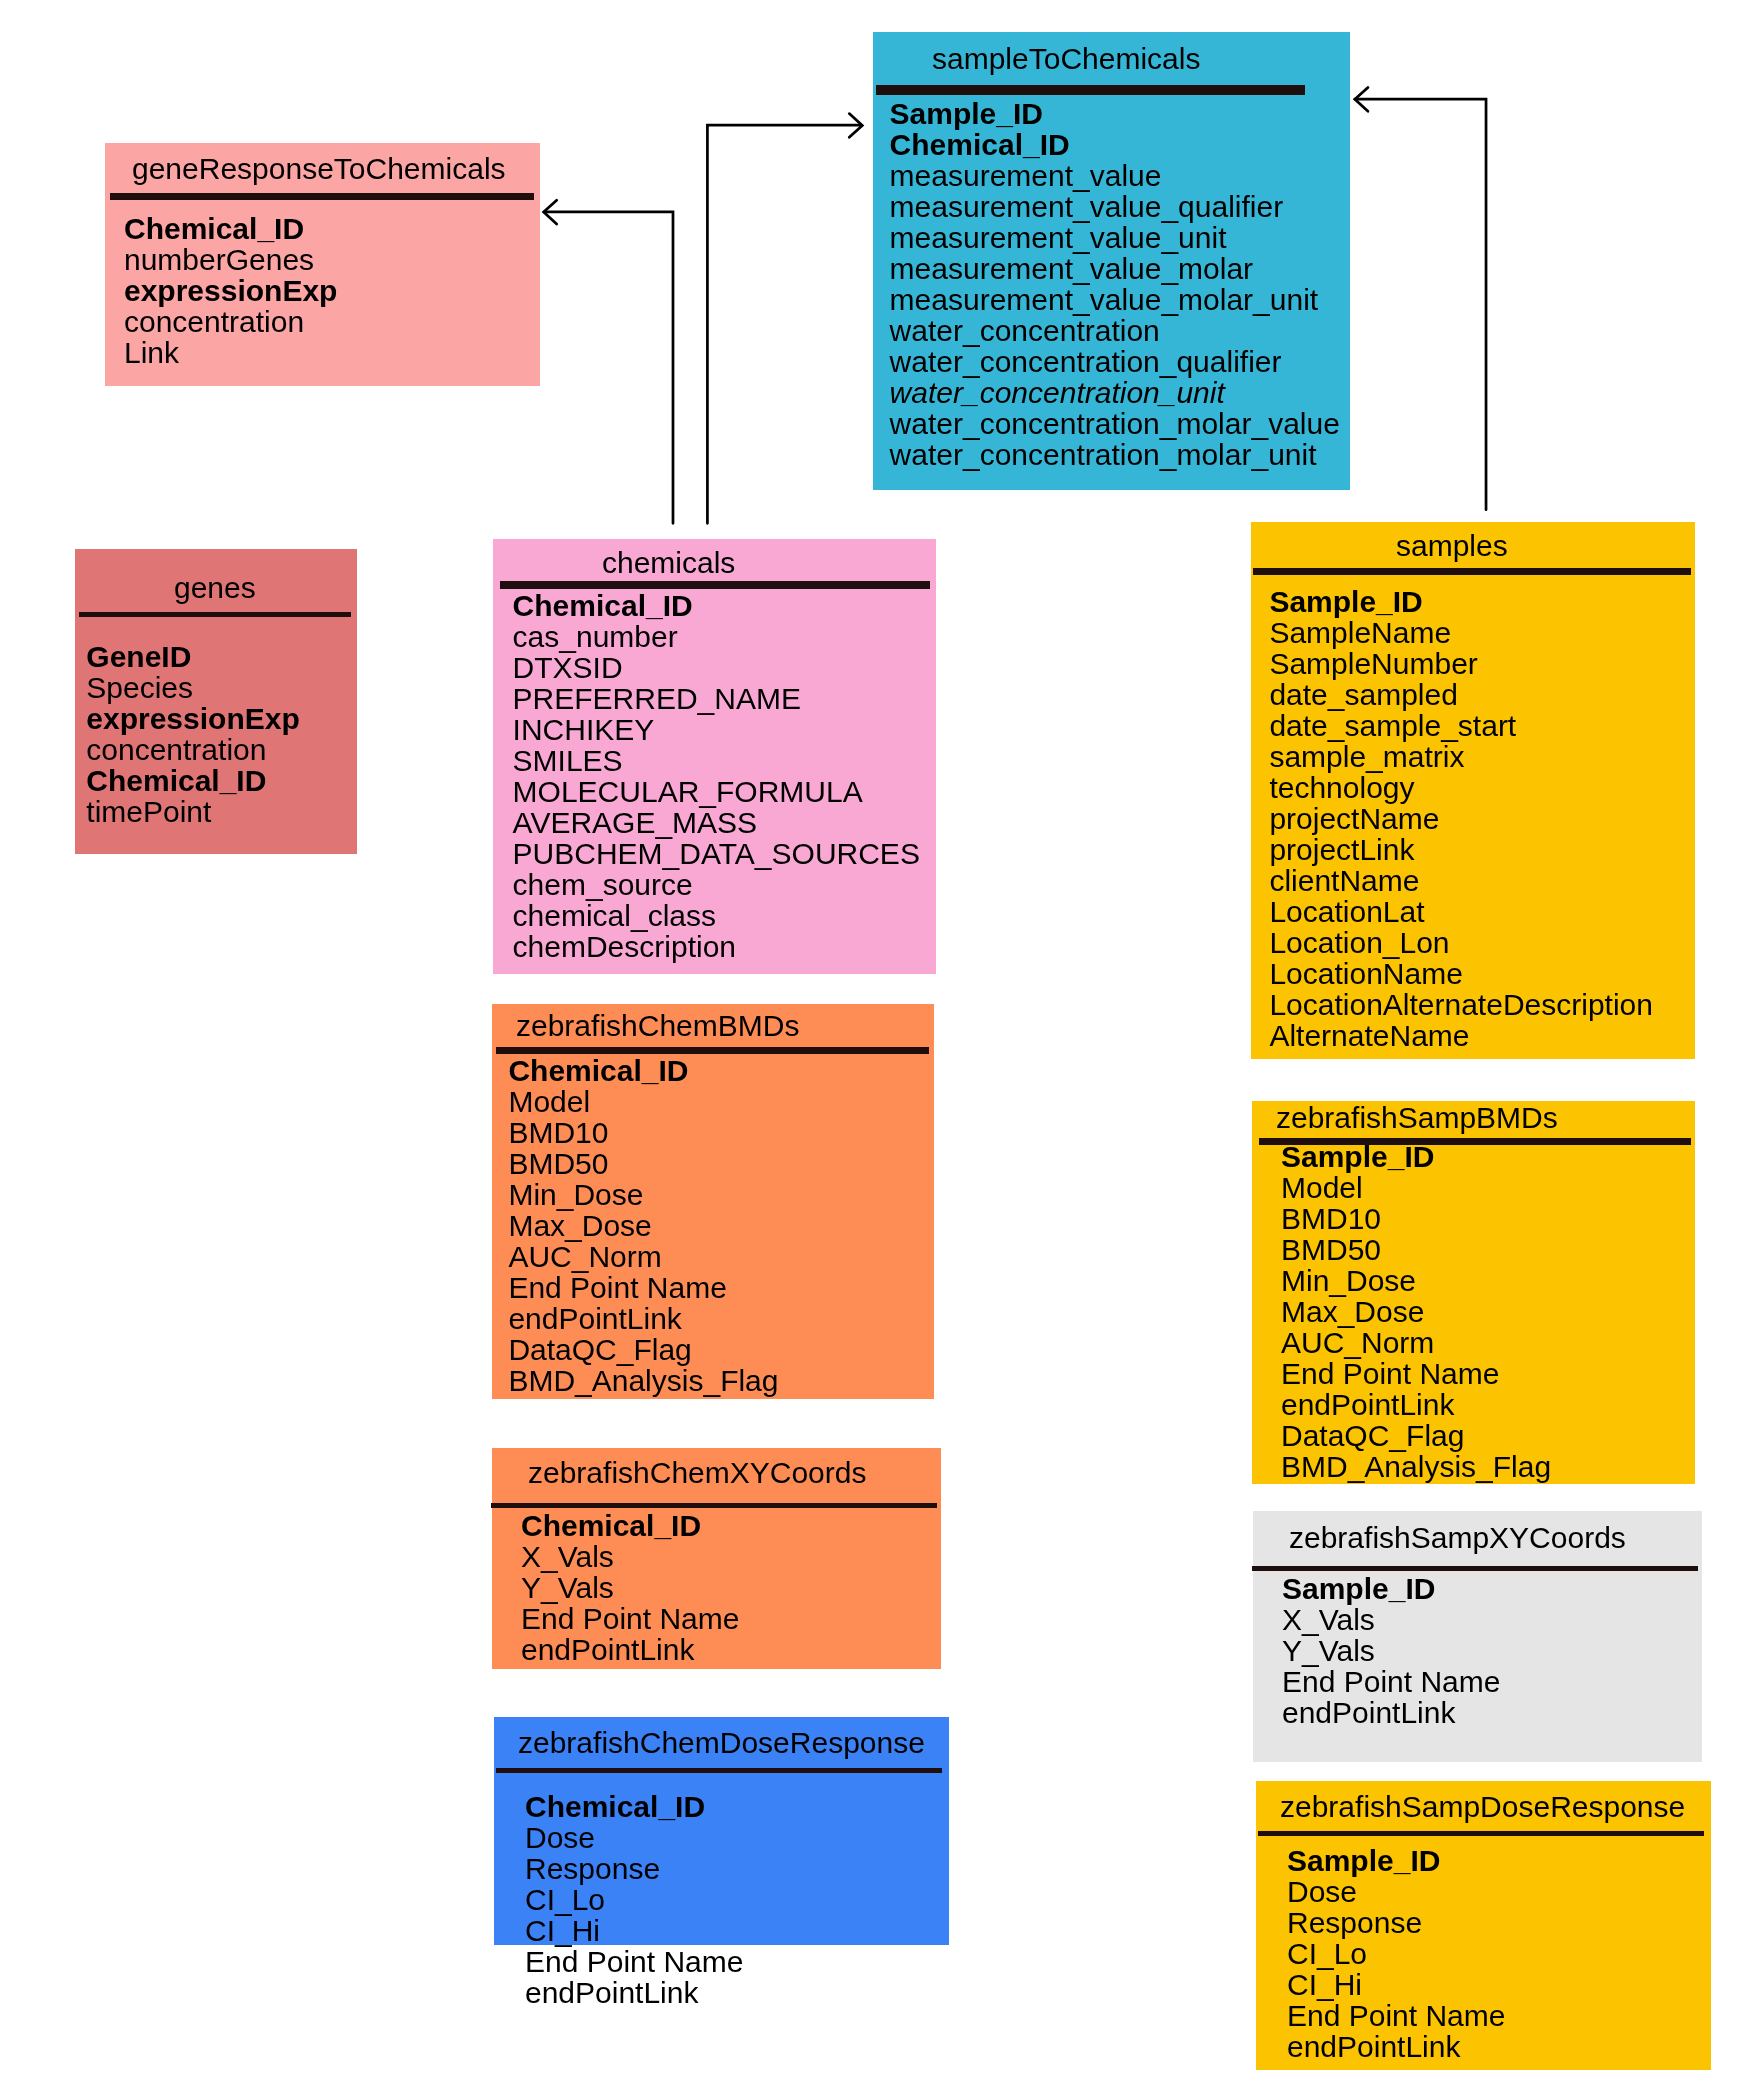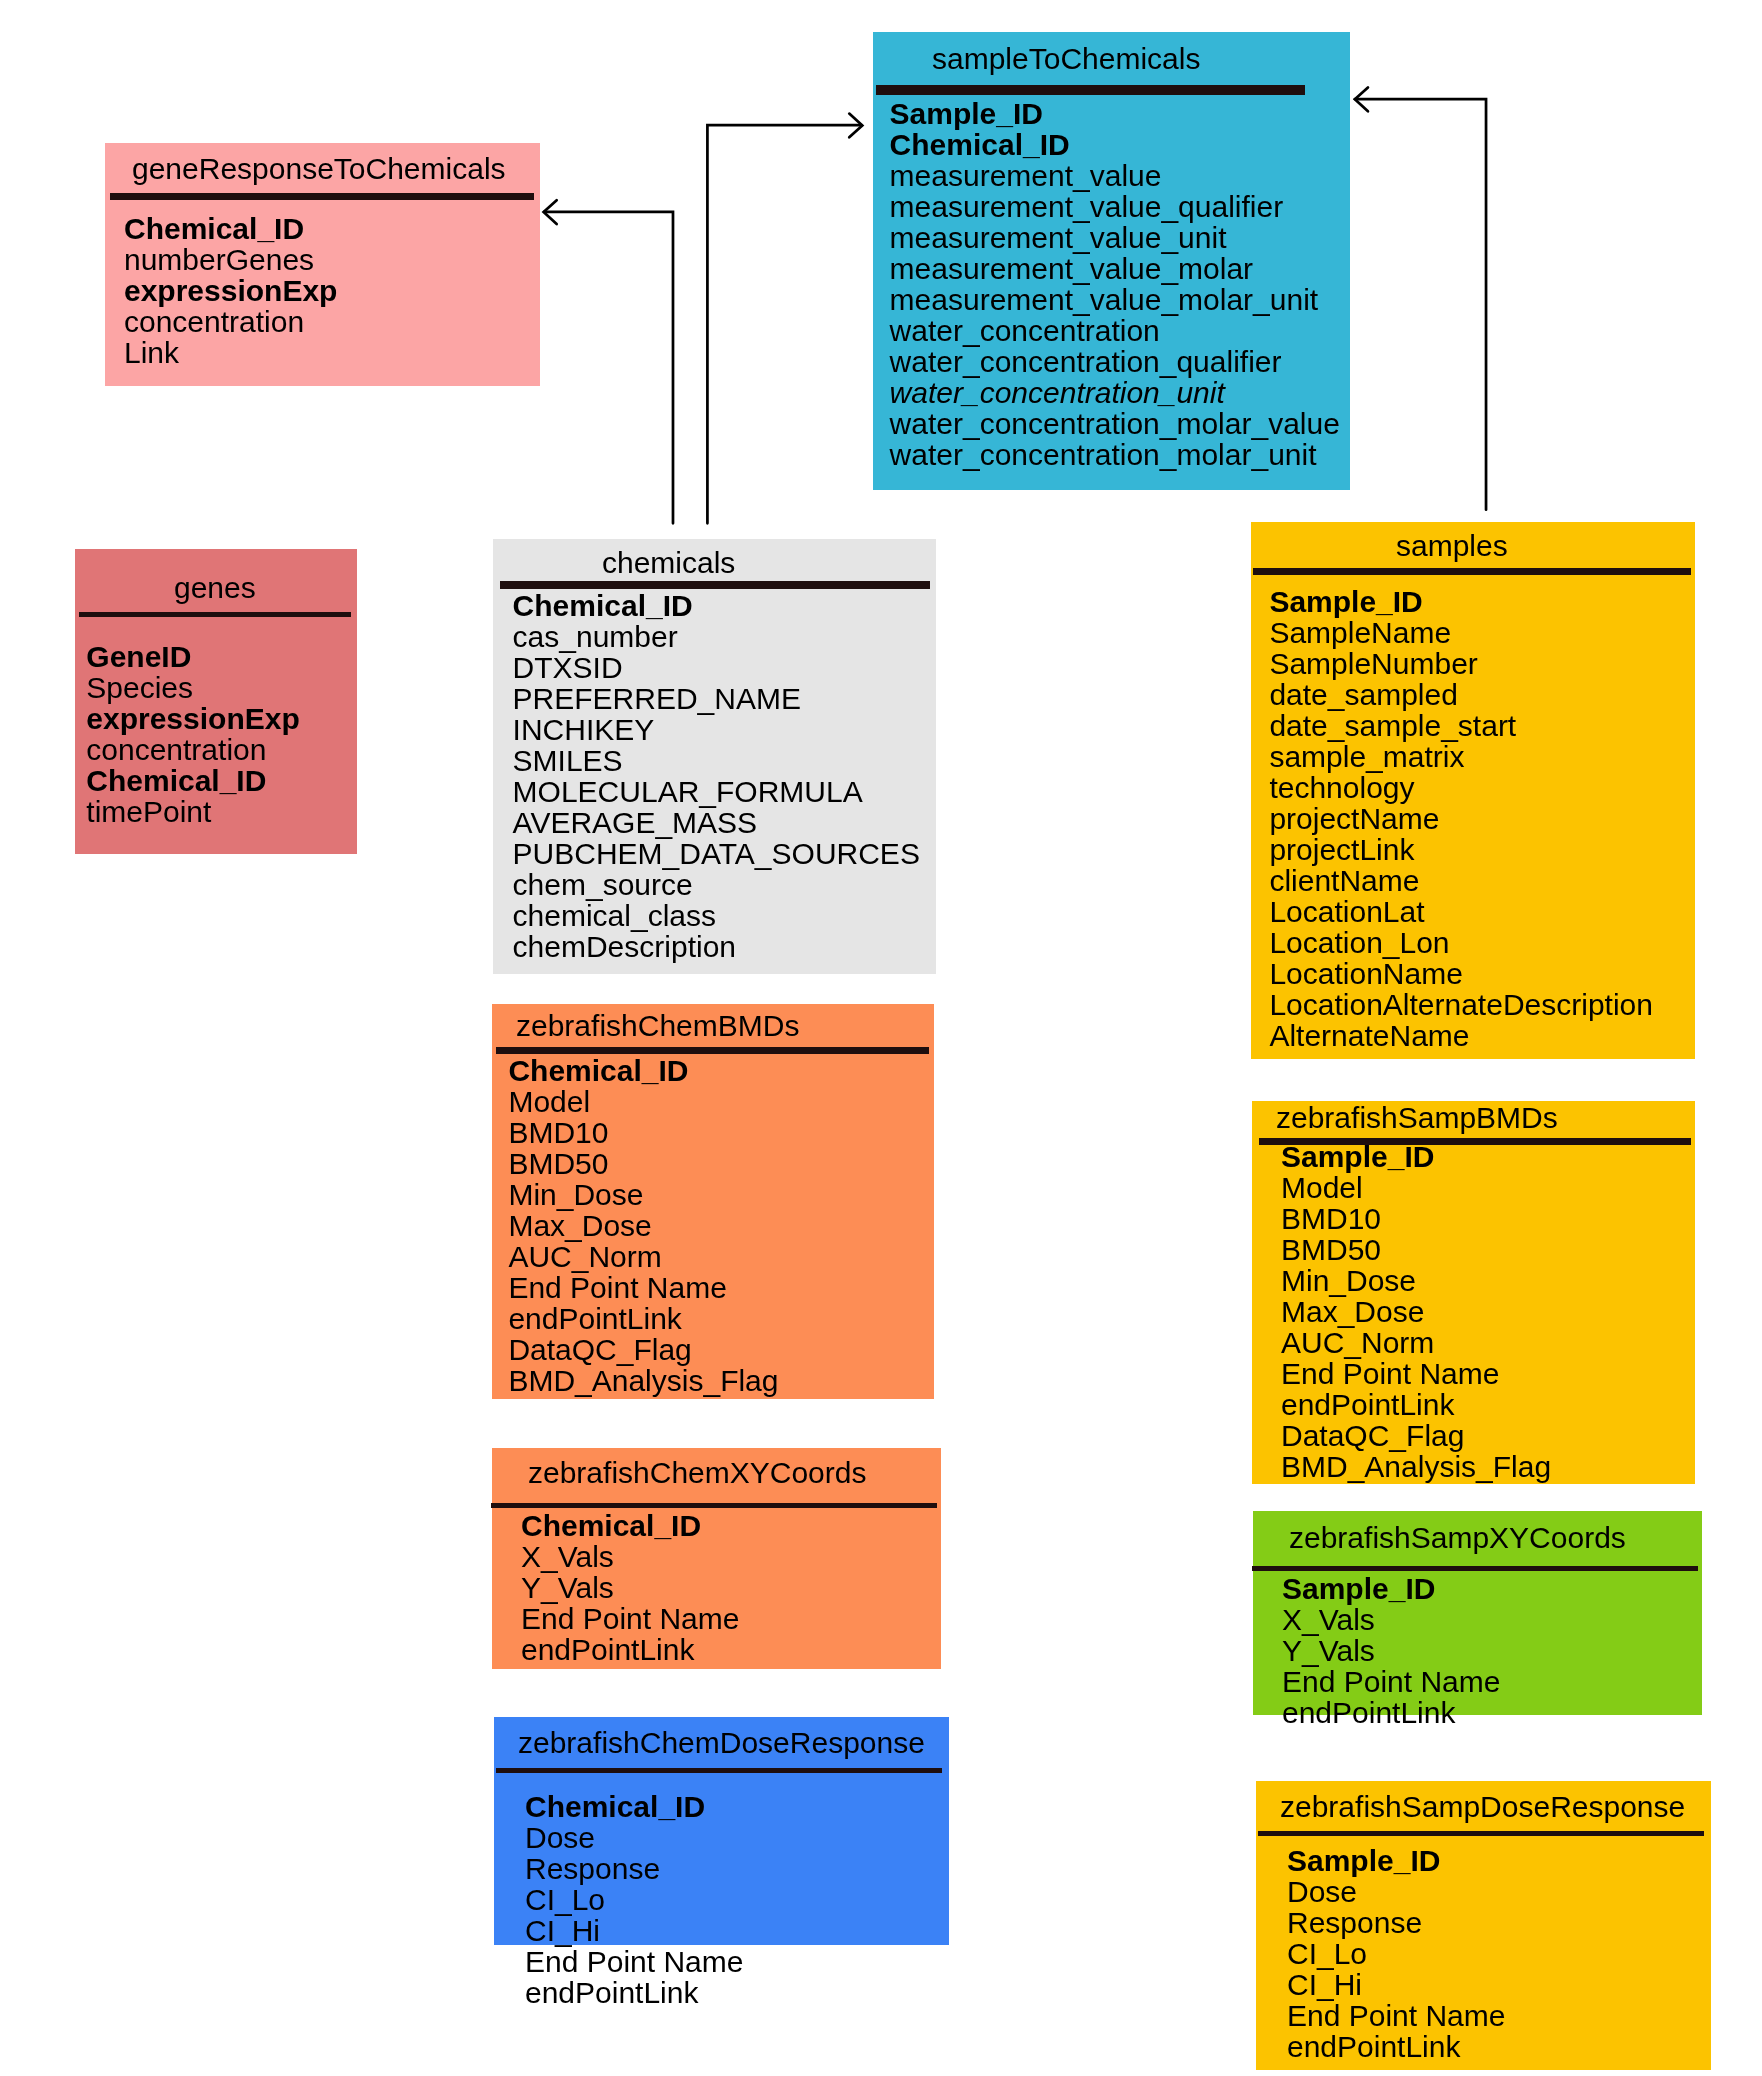--- a/index.html
+++ b/index.html
@@ -54,21 +54,21 @@
  <div class="tbl-rule" style="background: rgb(30, 14, 14); left: 3.6px; width: 272px; top: 63px; height: 5.3px;"></div>
  <div class="tbl-fields" style="font-size: 30px; color: rgb(0, 0, 0); left: 11.3px; top: 93px;">
   <span class="fld key" style="height: 31px;">GeneID</span>
   <span class="fld" style="height: 31px;">Species</span>
   <span class="fld key" style="height: 31px;">expressionExp</span>
   <span class="fld" style="height: 31px;">concentration</span>
   <span class="fld key" style="height: 31px;">Chemical_ID</span>
   <span class="fld" style="height: 31px;">timePoint</span>
  </div>
 </div>
-<div class="table-box" style="left: 493px; top: 522px; width: 443px; height: 435px; background: #e5e5e5;">
+<div class="table-box" style="left: 493px; top: 522px; width: 443px; height: 435px; background: #f9a8d4;">
  <div class="tbl-title" style="font-size: 30px; left: 109px; top: 9px;">chemicals</div>
  <div class="tbl-rule" style="background: rgb(30, 14, 14); left: 7.1px; width: 430px; top: 42px; height: 7.7px;"></div>
  <div class="tbl-fields" style="font-size: 30px; color: rgb(0, 0, 0); left: 19.6px; top: 52px;">
   <span class="fld key" style="height: 31px;">Chemical_ID</span>
   <span class="fld" style="height: 31px;">cas_number</span>
   <span class="fld" style="height: 31px;">DTXSID</span>
   <span class="fld" style="height: 31px;">PREFERRED_NAME</span>
   <span class="fld" style="height: 31px;">INCHIKEY</span>
   <span class="fld" style="height: 31px;">SMILES</span>
   <span class="fld" style="height: 31px;">MOLECULAR_FORMULA</span>
@@ -138,21 +138,21 @@
  <div class="tbl-title" style="font-size: 30px; left: 36px; top: 10px;">zebrafishChemXYCoords</div>
  <div class="tbl-rule" style="background: rgb(30, 14, 14); left: -1.2px; width: 446px; top: 55px; height: 5.3px;"></div>
  <div class="tbl-fields" style="font-size: 30px; color: rgb(0, 0, 0); left: 29px; top: 63px;">
   <span class="fld key" style="height: 31px;">Chemical_ID</span>
   <span class="fld" style="height: 31px;">X_Vals</span>
   <span class="fld" style="height: 31px;">Y_Vals</span>
   <span class="fld" style="height: 31px;">End Point Name</span>
   <span class="fld" style="height: 31px;">endPointLink</span>
  </div>
 </div>
-<div class="table-box" style="left: 1253px; top: 1494px; width: 449px; height: 204px; background: #84cc16;">
+<div class="table-box" style="left: 1253px; top: 1494px; width: 449px; height: 251px; background: #e5e5e5;">
  <div class="tbl-title" style="font-size: 30px; left: 36px; top: 12px;">zebrafishSampXYCoords</div>
  <div class="tbl-rule" style="background: rgb(30, 14, 14); left: -1.2px; width: 446px; top: 55px; height: 5.3px;"></div>
  <div class="tbl-fields" style="font-size: 30px; color: rgb(0, 0, 0); left: 29px; top: 63px;">
   <span class="fld key" style="height: 31px;">Sample_ID</span>
   <span class="fld" style="height: 31px;">X_Vals</span>
   <span class="fld" style="height: 31px;">Y_Vals</span>
   <span class="fld" style="height: 31px;">End Point Name</span>
   <span class="fld" style="height: 31px;">endPointLink</span>
  </div>
 </div>

